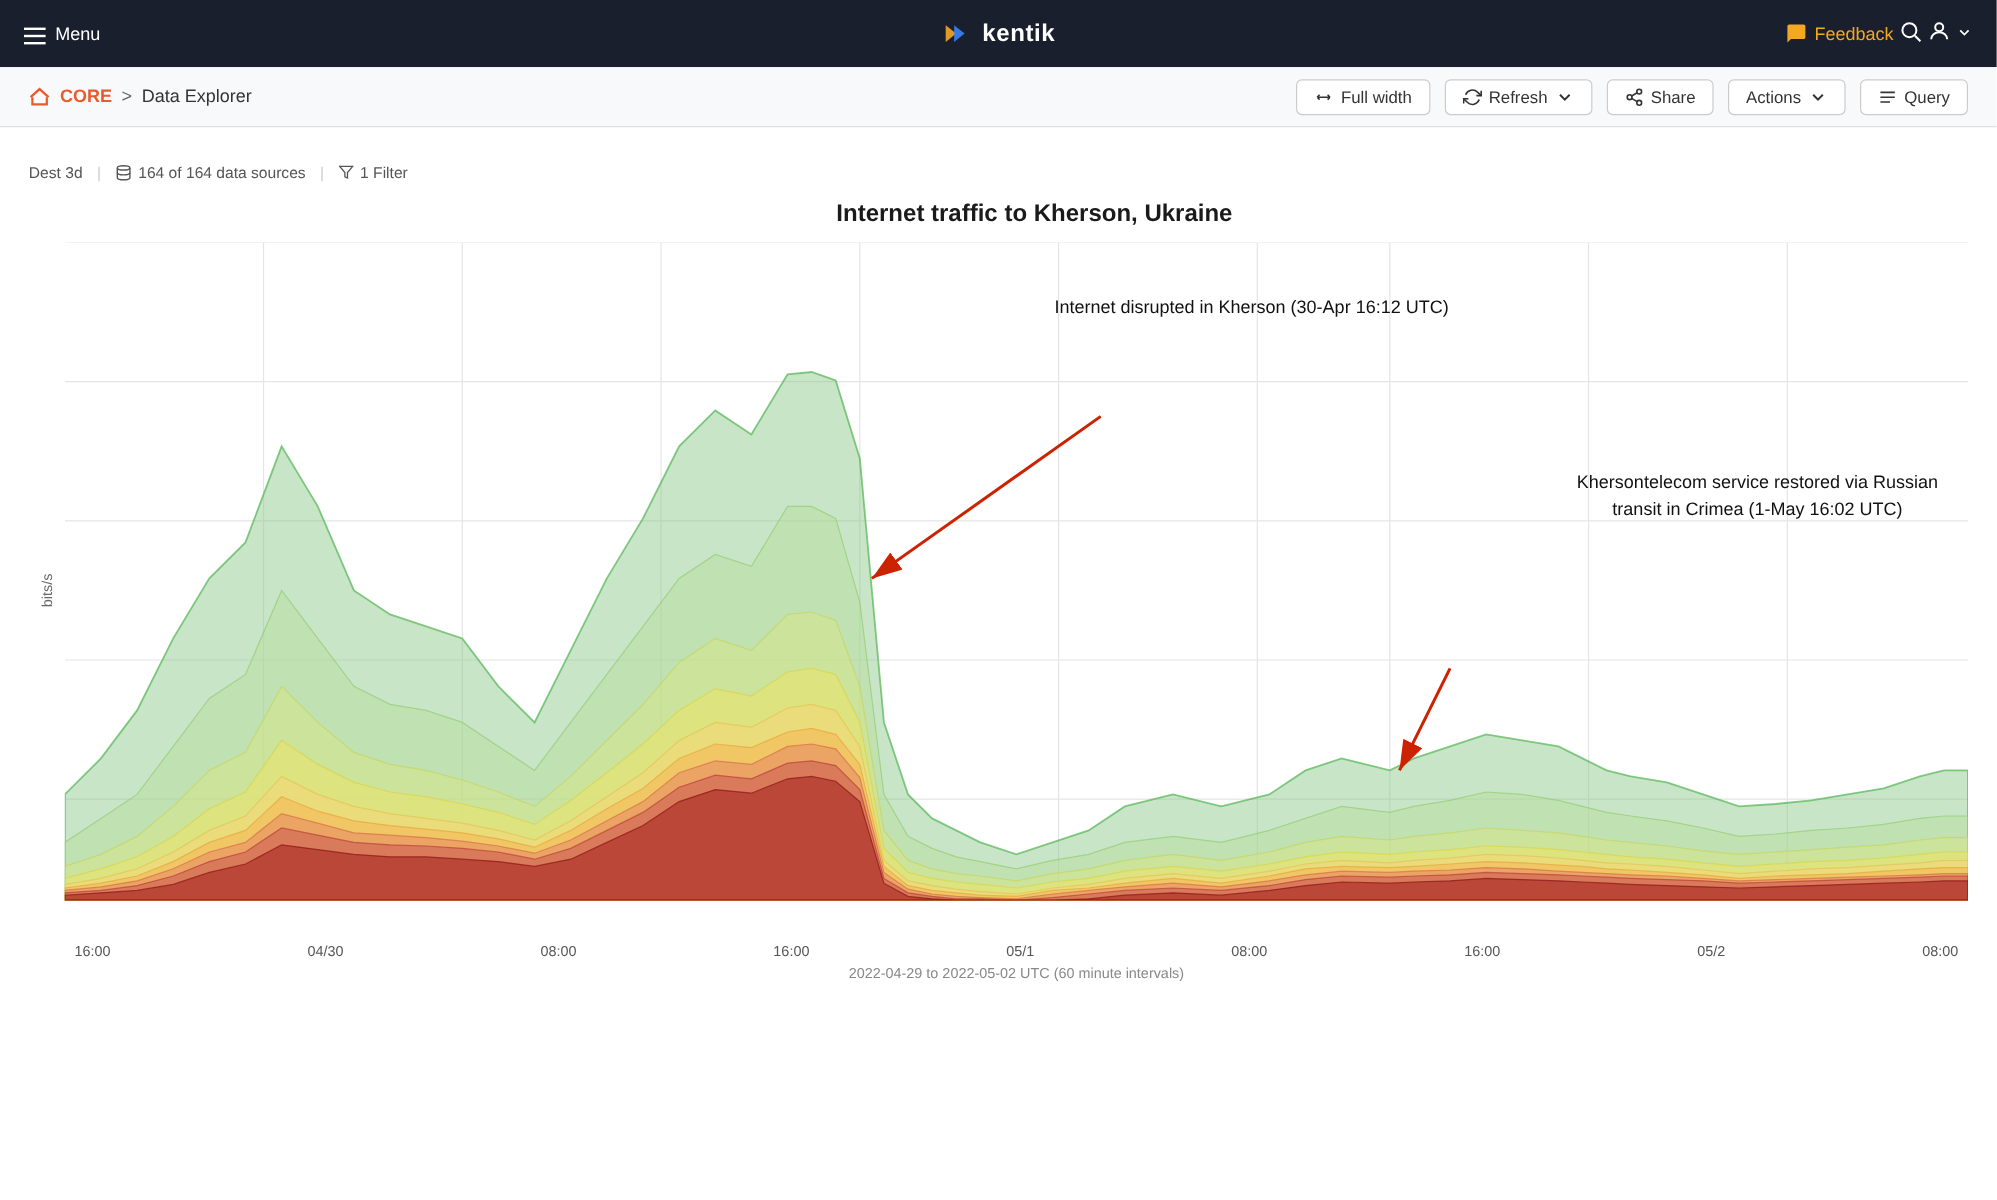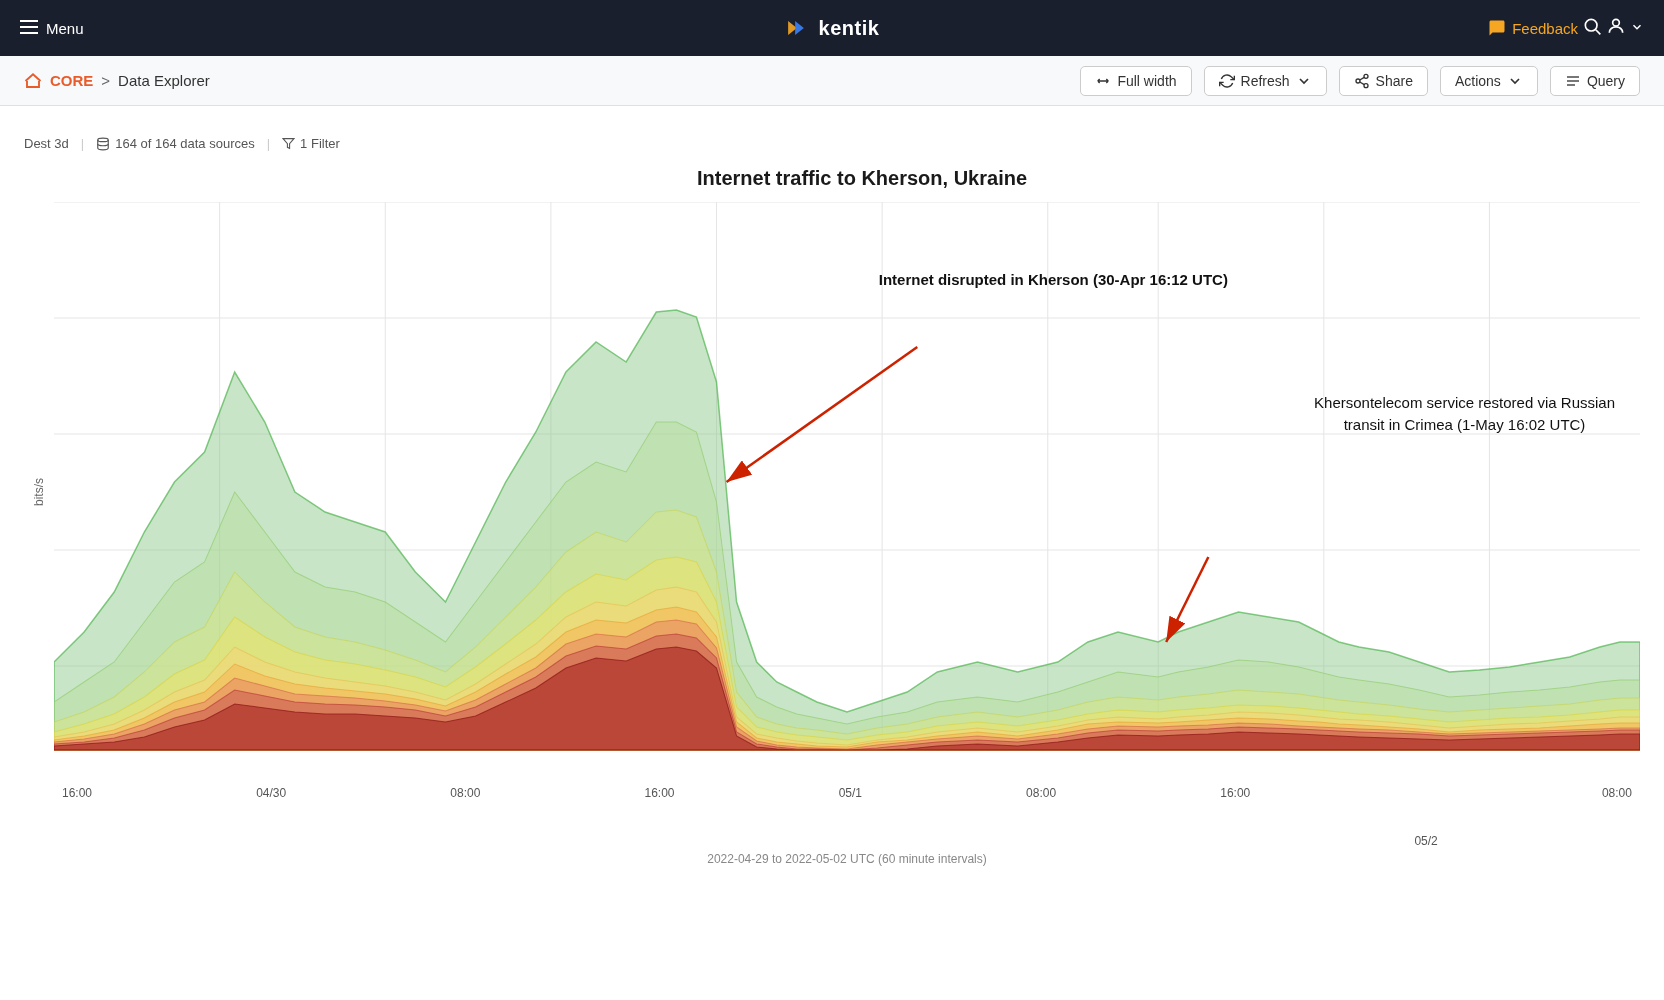--- a/index.html
+++ b/index.html
@@ -8,21 +8,21 @@
     
     .top-nav {
       background: #1a1f2e;
       height: 56px;
       display: flex;
       align-items: center;
       justify-content: space-between;
       padding: 0 20px;
     }
     .top-nav-left { display: flex; align-items: center; gap: 16px; }
-    .menu-btn { color: #fff; display: flex; align-items: flex-start; gap: 8px; cursor: pointer; font-size: 15px; }
+    .menu-btn { color: #fff; display: flex; align-items: flex-end; gap: 8px; cursor: pointer; font-size: 15px; }
     .menu-icon { display: flex; flex-direction: column; gap: 4px; }
     .menu-icon span { display: block; width: 18px; height: 2px; background: #fff; }
     .top-nav-center { position: absolute; left: 50%; transform: translateX(-50%); display: flex; align-items: center; gap: 6px; }
     .kentik-logo { display: flex; align-items: center; gap: 6px; }
     .kentik-logo svg { width: 28px; height: 28px; }
     .kentik-name { color: #fff; font-size: 20px; font-weight: 600; letter-spacing: 0.5px; }
     .top-nav-right { display: flex; align-items: center; gap: 4px; }
     .feedback-btn { color: #f5a623; display: flex; align-items: center; gap: 6px; cursor: pointer; font-size: 15px; text-decoration: none; }
     .search-icon-btn, .user-icon-btn, .dropdown-icon-btn { color: #fff; cursor: pointer; font-size: 18px; }
 
@@ -296,38 +296,38 @@
           <defs>
             <marker id="arrowhead" markerWidth="10" markerHeight="7" refX="10" refY="3.5" orient="auto">
               <polygon points="0 0, 10 3.5, 0 7" fill="#cc2200"></polygon>
             </marker>
             <marker id="arrowhead2" markerWidth="10" markerHeight="7" refX="10" refY="3.5" orient="auto">
               <polygon points="0 0, 10 3.5, 0 7" fill="#cc2200"></polygon>
             </marker>
           </defs>
         </svg>
 
-        <div style="position:absolute; top:69px; left:52%; font-size:15px; font-weight:700; color:#111; white-space:nowrap;">
+        <div style="position:absolute; top:46px; left:52%; font-size:15px; font-weight:400; color:#111; white-space:nowrap;">
           <span>Internet disrupted in Kherson (30-Apr 16:12 UTC)</span>
         </div>
         <div style="position:absolute; top:190px; right:25px; font-size:15px; font-weight:500; color:#111; text-align:center; line-height:1.45;">
           <span>Khersontelecom service restored via Russian</span><br>
           <span>transit in Crimea (1-May 16:02 UTC)</span>
         </div>
       </div>
     </div>
 
     <div style="display:flex; padding-left:30px; margin-top:4px;">
       <div style="flex:1; display:flex; justify-content:space-between; font-size:12px; color:#555; padding:0 8px;">
         <span style="text-align:center;">16:00</span>
         <span style="text-align:center;">04/30</span>
         <span style="text-align:center;">08:00</span>
         <span style="text-align:center;">16:00</span>
         <span style="text-align:center;">05/1</span>
         <span style="text-align:center;">08:00</span>
         <span style="text-align:center;">16:00</span>
-        <span style="text-align:center;margin-top:48px;">05/2</span>
+        <span style="text-align:center;">05/2</span>
         <span style="text-align:center;">08:00</span>
       </div>
     </div>
     <div class="x-axis-subtitle">2022-04-29 to 2022-05-02 UTC (60 minute intervals)</div>
   </div>
 </div>
 
 </body></html>

